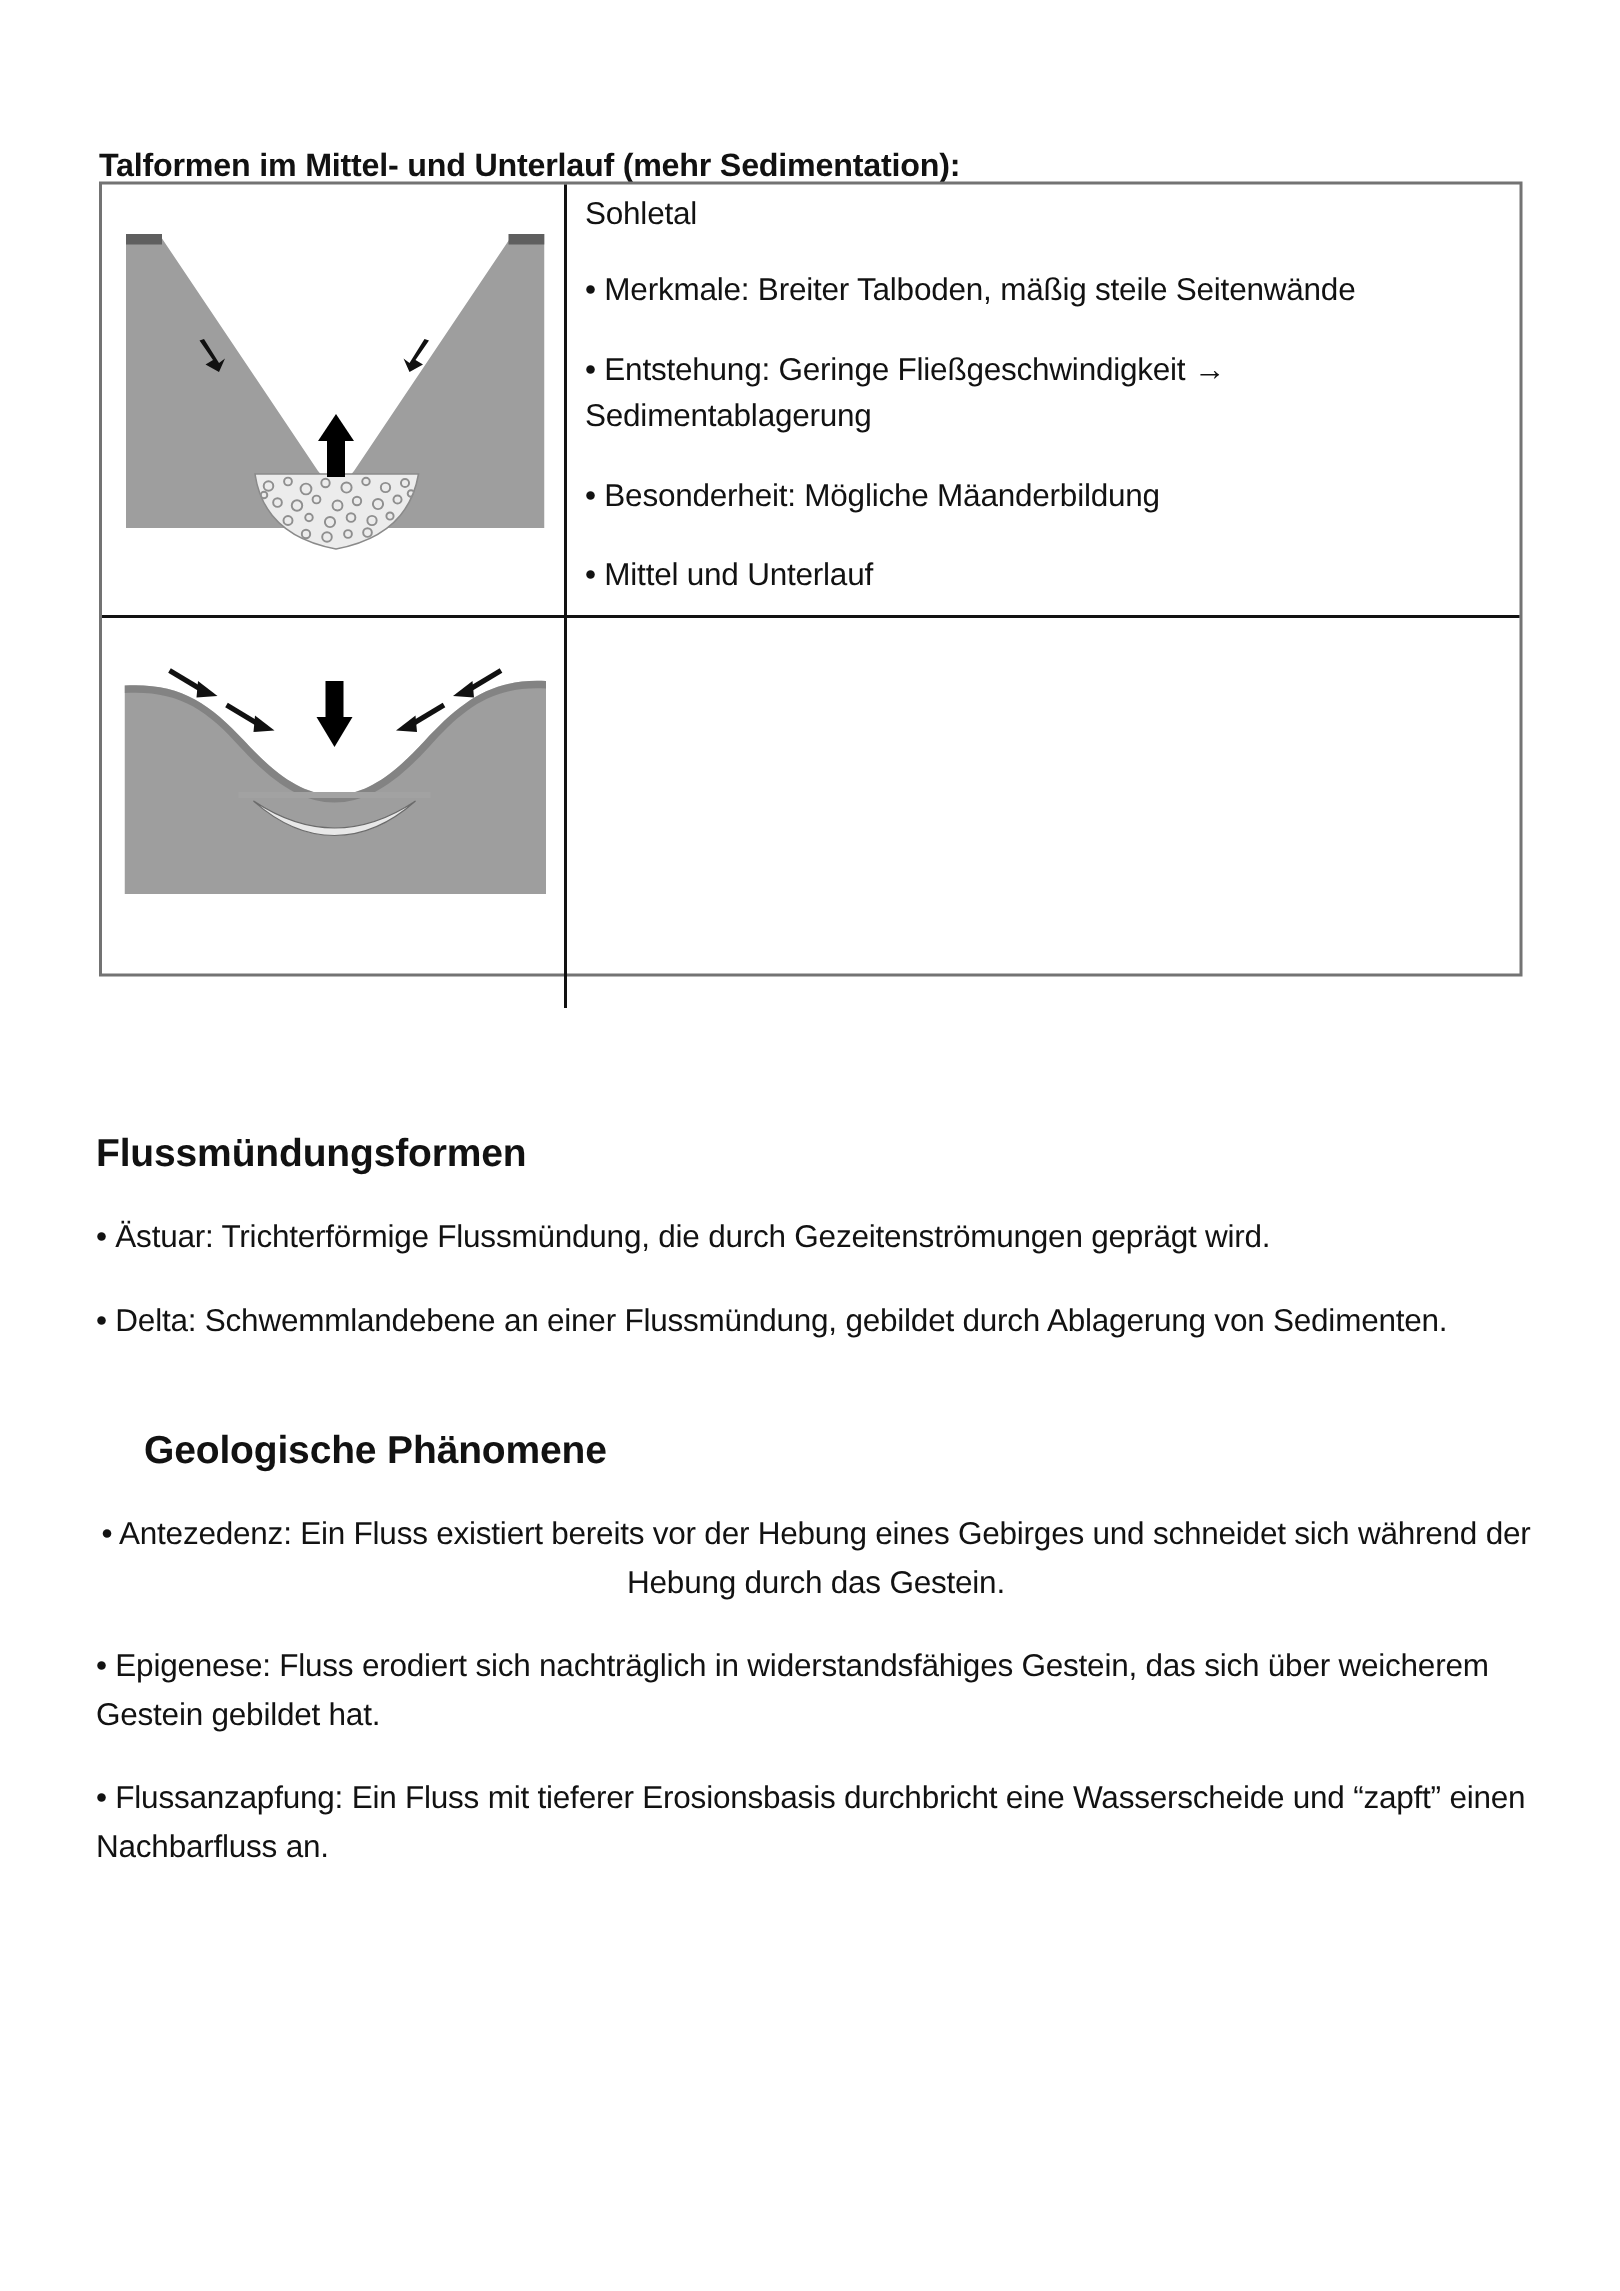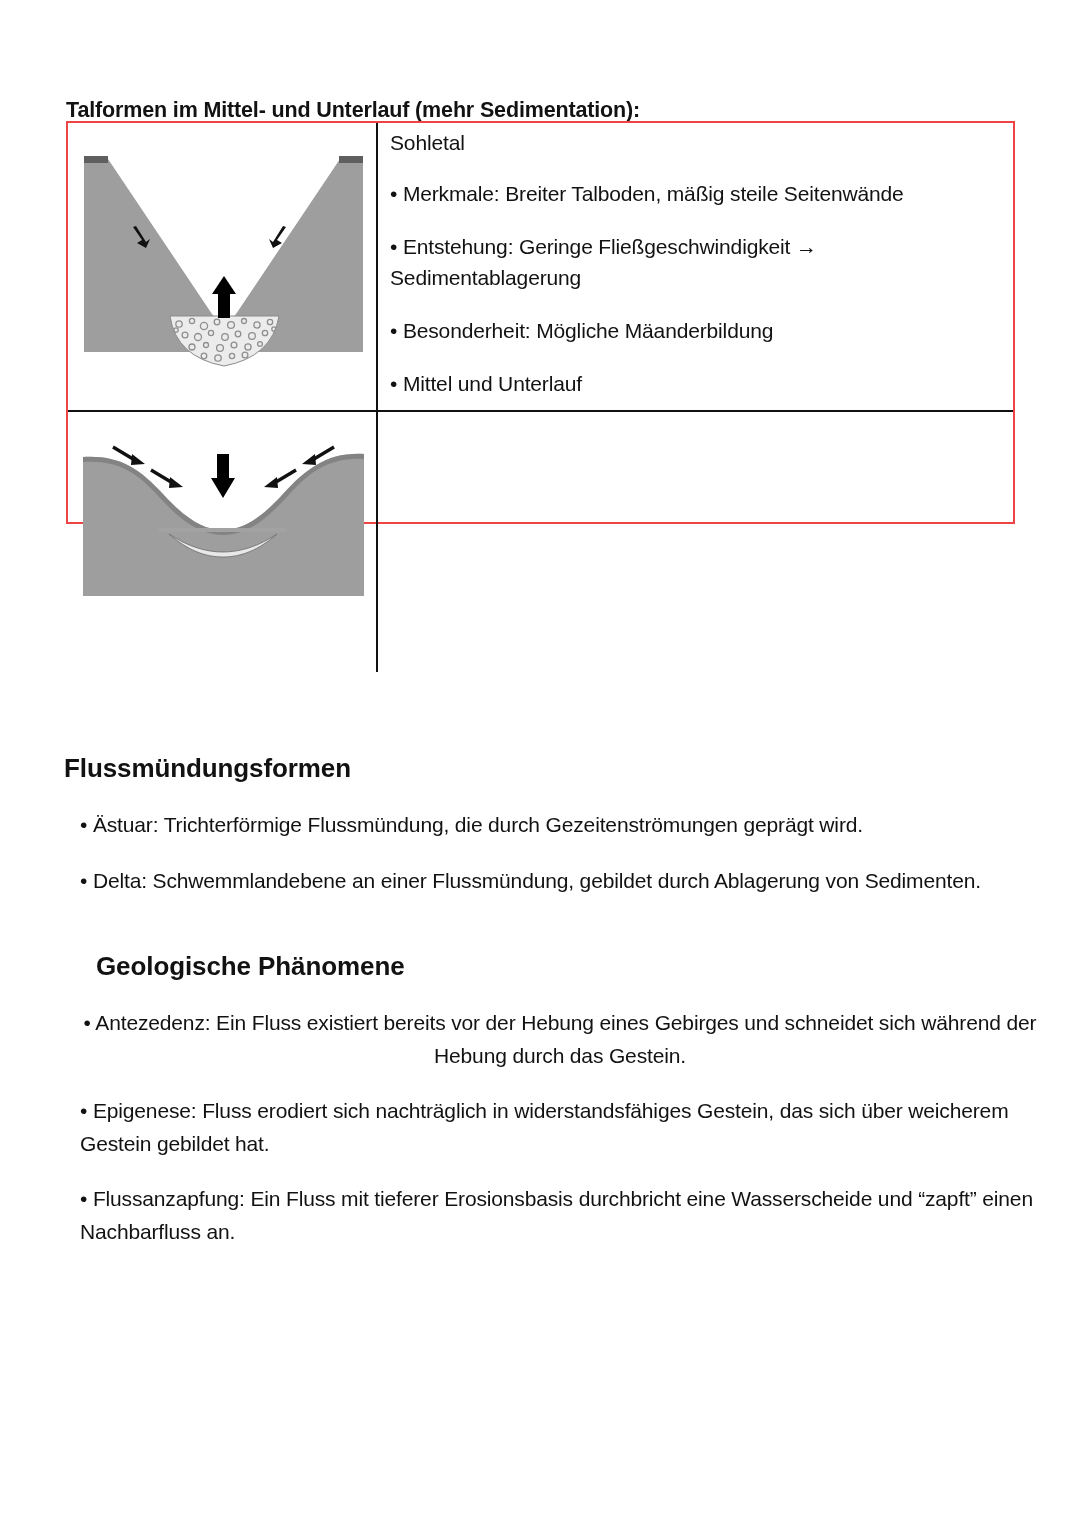--- a/index.html
+++ b/index.html
@@ -39,35 +39,35 @@
     position: absolute;
     left: 64px;
     font-size: 26px;
     font-weight: bold;
     letter-spacing: -0.1px;
     white-space: nowrap;
   }
 
   .para {
     position: absolute;
-    left: 80px;
+    left: 64px;
     width: 960px;
     font-size: 21px;
     line-height: 33px;
     letter-spacing: -0.15px;
   }
 
   
   .tbl {
     position: absolute;
     left: 66px;
     top: 121px;
     width: 949px;
-    height: 403px;
-    border: 2px solid #ef4444;
+    height: 530px;
+    border: 2px solid #737373;
     box-sizing: border-box;
   }
   .tbl-row {
     position: absolute;
     left: 0;
     width: 100%;
     box-sizing: border-box;
   }
   .row-1 { top: 0; height: 289px; border-bottom: 2px solid #111; }
   .row-2 { top: 289px; height: 260px; }

